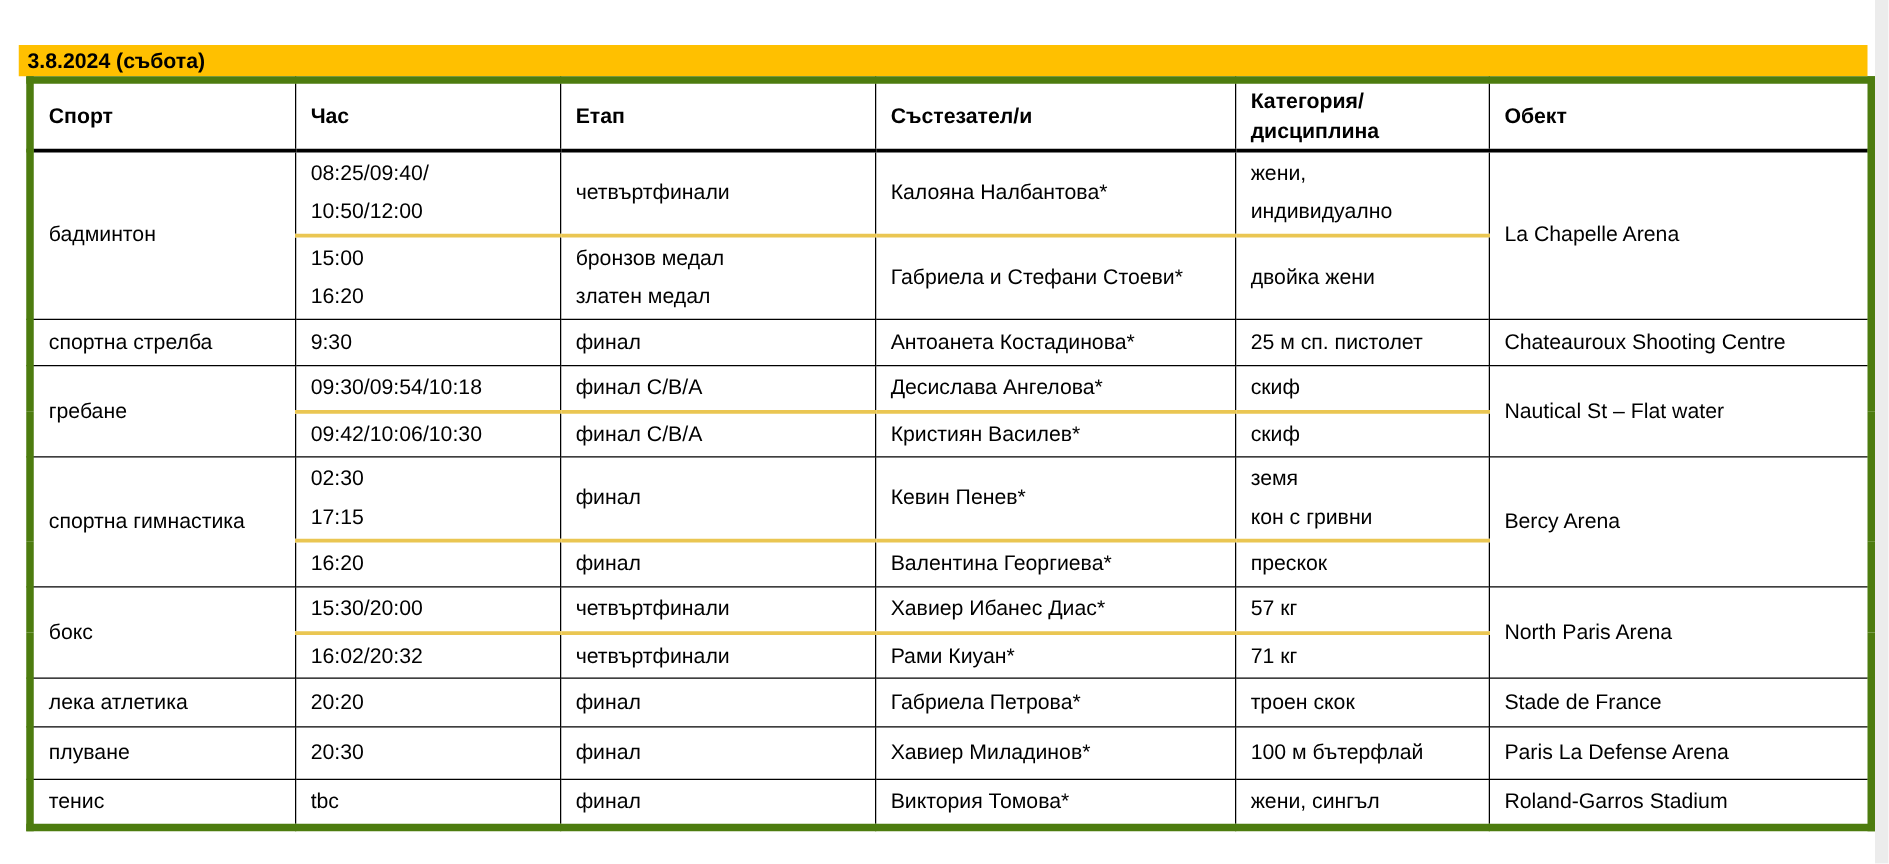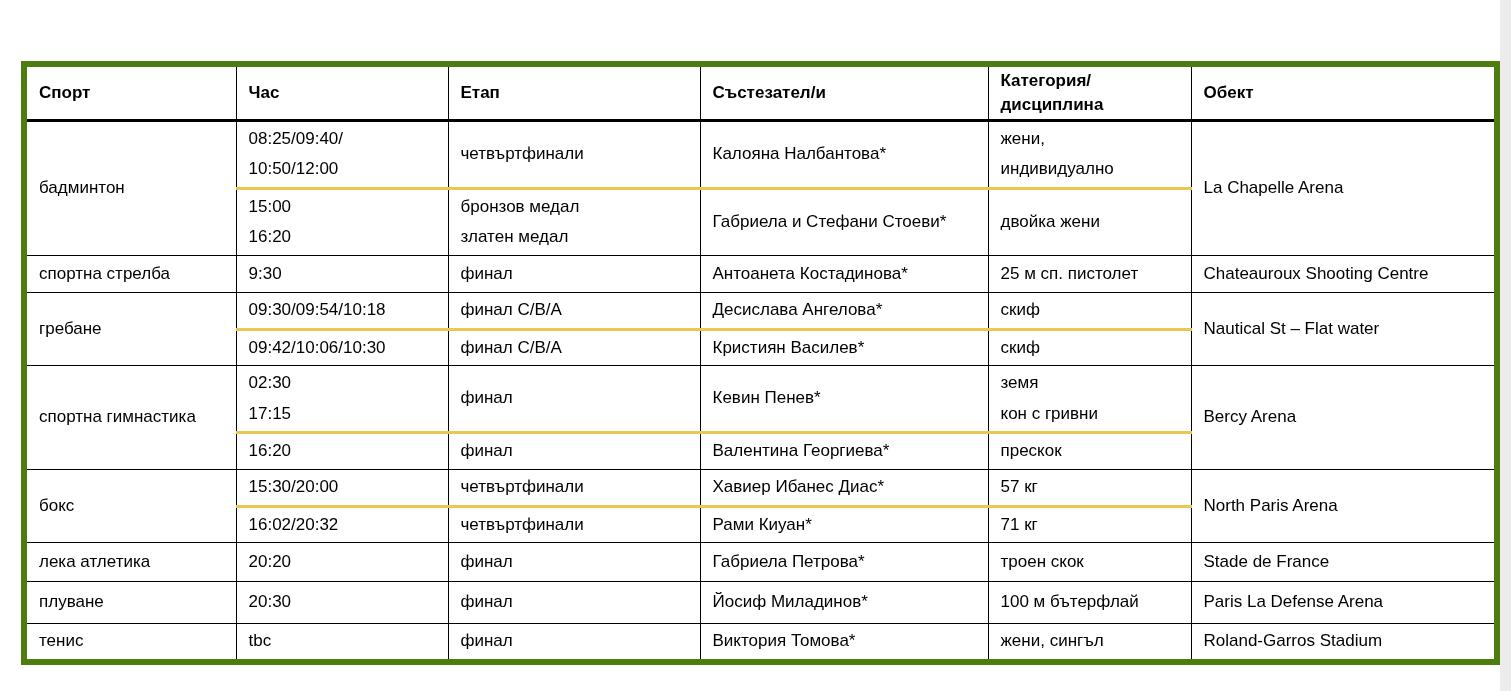--- a/index.html
+++ b/index.html
@@ -42,20 +42,23 @@
   .rh0{height:64px}.rh1{height:56px}.rh2{height:37px}
   .rh3{height:32px}.rh4{height:32px}.rh5{height:54px}
   .rh6{height:31px}.rh7{height:28px}.rh8{height:29px}
   .rh9{height:39px}.rh10{height:42px}.rh11{height:37px}
 </style>
 </head>
 <body>
 
 <div class="canvas">
 
+  <div class="title-bar">
+    <span>3.8.2024 (събота)</span>
+  </div>
 
   <table class="schedule">
     <colgroup>
       <col style="width:212px">
         <col style="width:212px">
         <col style="width:252px">
       <col style="width:288px">
         <col style="width:203px">
         <col style="width:306px">
     </colgroup>
@@ -146,21 +149,21 @@
         <td>20:20</td>
         <td><span></span><b>финал</b><span></span></td>
         <td>Габриела Петрова*</td>
         <td>троен скок</td>
         <td>Stade de France</td>
       </tr>
       <tr class="rh10">
         <td>плуване</td>
         <td>20:30</td>
         <td><span></span><b>финал</b><span></span></td>
-        <td>Йосиф Миладинов*</td>
+        <td>Хавиер Миладинов*</td>
         <td>100 м бътерфлай</td>
         <td>Paris La Defense Arena</td>
       </tr>
       <tr class="rh11">
         <td>тенис</td>
         <td>tbc</td>
         <td><span></span><b>финал</b><span></span></td>
         <td>Виктория Томова*</td>
         <td>жени, сингъл</td>
         <td>Roland-Garros Stadium</td>

